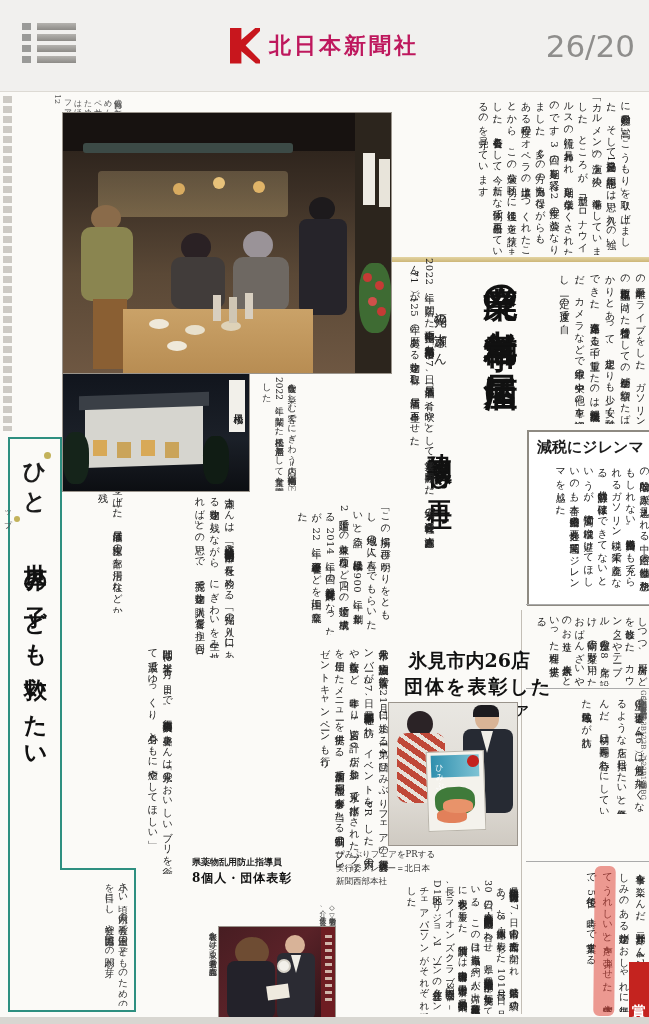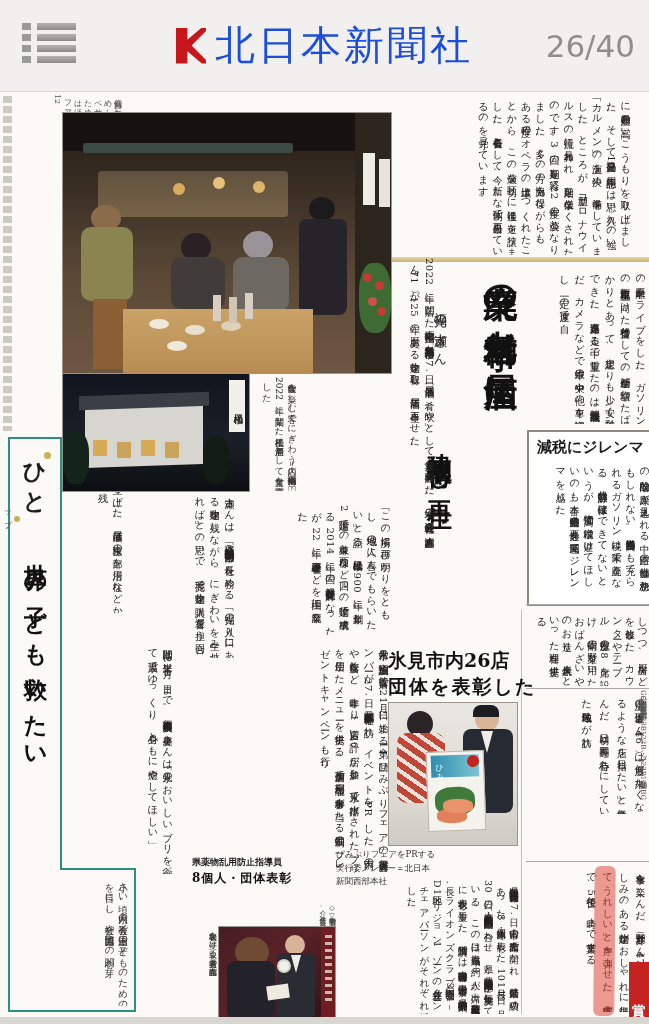--- a/index.html
+++ b/index.html
@@ -13,21 +13,21 @@
   .vl{background:#c3beb6;width:1px;}
   
   #hdr{left:0;top:0;width:649px;height:91px;background:#f1f0ee;border-bottom:1px solid #dddad4;}
   #menu{left:22px;top:23px;width:54px;height:46px;cursor:pointer;}
   .mrow{display:flex;height:7px;margin-bottom:4px;}
   .mrow .dt{width:9px;background:#9a9a98;}
   .mrow .br{flex:1;margin-left:6px;background:linear-gradient(#b5b3af,#8d8b87);}
   #logo{left:0;top:0;width:649px;height:91px;display:flex;align-items:center;justify-content:center;gap:9px;}
   #kmark{width:30px;height:36px;background:#c8161d;
     clip-path:polygon(0 0,38% 0,38% 34%,86% 0,100% 0,100% 10%,52% 50%,100% 90%,100% 100%,86% 100%,38% 66%,38% 100%,0 100%);}
-  #logotxt{font-size:40px;font-weight:normal;letter-spacing:3px;color:#1d4ed8;}
+  #logotxt{font-size:22px;font-weight:bold;letter-spacing:3px;color:#be185d;}
   #pages{right:14px;top:0;height:91px;display:flex;align-items:center;
     font-family:"DejaVu Sans",sans-serif;font-size:31px;color:#8f8e8c;}
   
   .col{font-size:10px;line-height:14.6px;letter-spacing:.5px;color:#222;}
   .cap{font-size:9px;line-height:12.6px;color:#333;}
   .tiny{font-size:7px;line-height:9.4px;color:#444;}
   #tan{background:linear-gradient(#e3d4a2,#cdb678);}
   #genzei{border:2px solid #8e8a82;background:#fff;}
   .boxtitle{font-size:15px;font-weight:bold;white-space:nowrap;}
   .bigh{font-weight:bold;color:#111;}
@@ -60,21 +60,21 @@
       </div>
     <div class="mrow">
         <div class="dt"></div>
         <div class="br"></div>
       </div>
   </div>
   <div class="abs" id="logo">
     <div id="kmark"></div>
     <div id="logotxt">北日本新聞社</div>
   </div>
-  <div class="abs" id="pages">26/40</div>
+  <div class="abs" id="pages">26/20</div>
 
   <div class="abs" style="left:0;top:91px;width:649px;height:933px;"></div>
 
   <div class="abs" id="lbars" style="left:3px;top:96px;width:9px;height:335px;"></div>
 
   <div class="abs v clip frag" style="left:18px;top:94px;width:104px;height:23px;">気持自の新申し込めムペ市サためはほ目標教材フア12</div>
 
   <div class="abs ph" style="left:62px;top:112px;width:330px;height:262px;background:linear-gradient(180deg,#241c16 0%,#3b2f25 30%,#5a4836 62%,#6e5742 100%);">
     <div class="abs" style="left:0;top:0;width:330px;height:38px;background:#171210;"></div>
     <div class="abs" style="left:20px;top:30px;width:210px;height:10px;background:#3c4a46;border-radius:3px;"></div>
@@ -151,21 +151,21 @@
   <div class="abs gseg" style="left:134px;top:868px;width:2px;height:144px;"></div>
   <div class="abs gseg" style="left:8px;top:1010px;width:128px;height:2px;"></div>
 
   <div class="abs v" id="hito-label" style="left:20px;top:446px;">ひと</div>
   <div class="abs dot" style="left:44px;top:452px;width:7px;height:7px;"></div>
   <div class="abs dot" style="left:14px;top:516px;width:6px;height:6px;"></div>
   <div class="abs v frag" style="left:2px;top:505px;height:26px;">ップ</div>
   <div class="abs v bigh clip" style="left:22px;top:545px;width:30px;height:320px;font-size:23px;letter-spacing:6px;">世界の子ども救いたい</div>
   <div class="abs v clip cap" style="left:16px;top:876px;width:114px;height:130px;font-size:9.5px;line-height:13.4px;">小さい頃、県内の教会で途上国の子どものための募金箱を目にし、社会や国際協力への関心が芽</div>
 
-  <div class="abs" style="left:388px;top:648px;width:126px;text-align:left;">
+  <div class="abs" style="left:388px;top:648px;width:126px;text-align:right;padding-left:16px;">
     <div class="bigh" style="font-size:19px;white-space:nowrap;">氷見市内26店</div>
     <div class="bigh" style="font-size:19px;letter-spacing:2px;white-space:nowrap;">団体を表彰した</div>
     <div class="bigh" style="font-size:13px;letter-spacing:1px;margin-top:2px;">来月からフェア</div>
   </div>
   <div class="abs v clip col" style="left:216px;top:642px;width:174px;height:230px;">氷見市の宿泊施設や飲食店で12月1日に始まる「第14回ひみぶりフェア」の実行委員会メンバーが27日、北日本新聞西部本社を訪れ、イベントをPRした。市内の旅館や飲食店など、昨年より1店多い計26店が参加し、氷見で水揚げされたブリを使用したメニューを提供する。参加店舗で利用可能な食事券が当たる抽選制のプレゼントキャンペーンも行う。</div>
   <div class="abs v clip col" style="left:108px;top:642px;width:66px;height:232px;">期間は来年2月28日まで。実行委事務局員の美馨さんは「氷見のおいしいブリを食べて温泉でゆっくり、心身ともに癒やしてほしい」</div>
 
   <div class="abs ph" style="left:388px;top:702px;width:130px;height:144px;background:linear-gradient(180deg,#e9e7e2 0%,#ddd9d2 70%,#cfcac2 100%);">
 
     <div class="abs" style="left:18px;top:8px;width:26px;height:26px;border-radius:50%;background:#2b2326;"></div>

